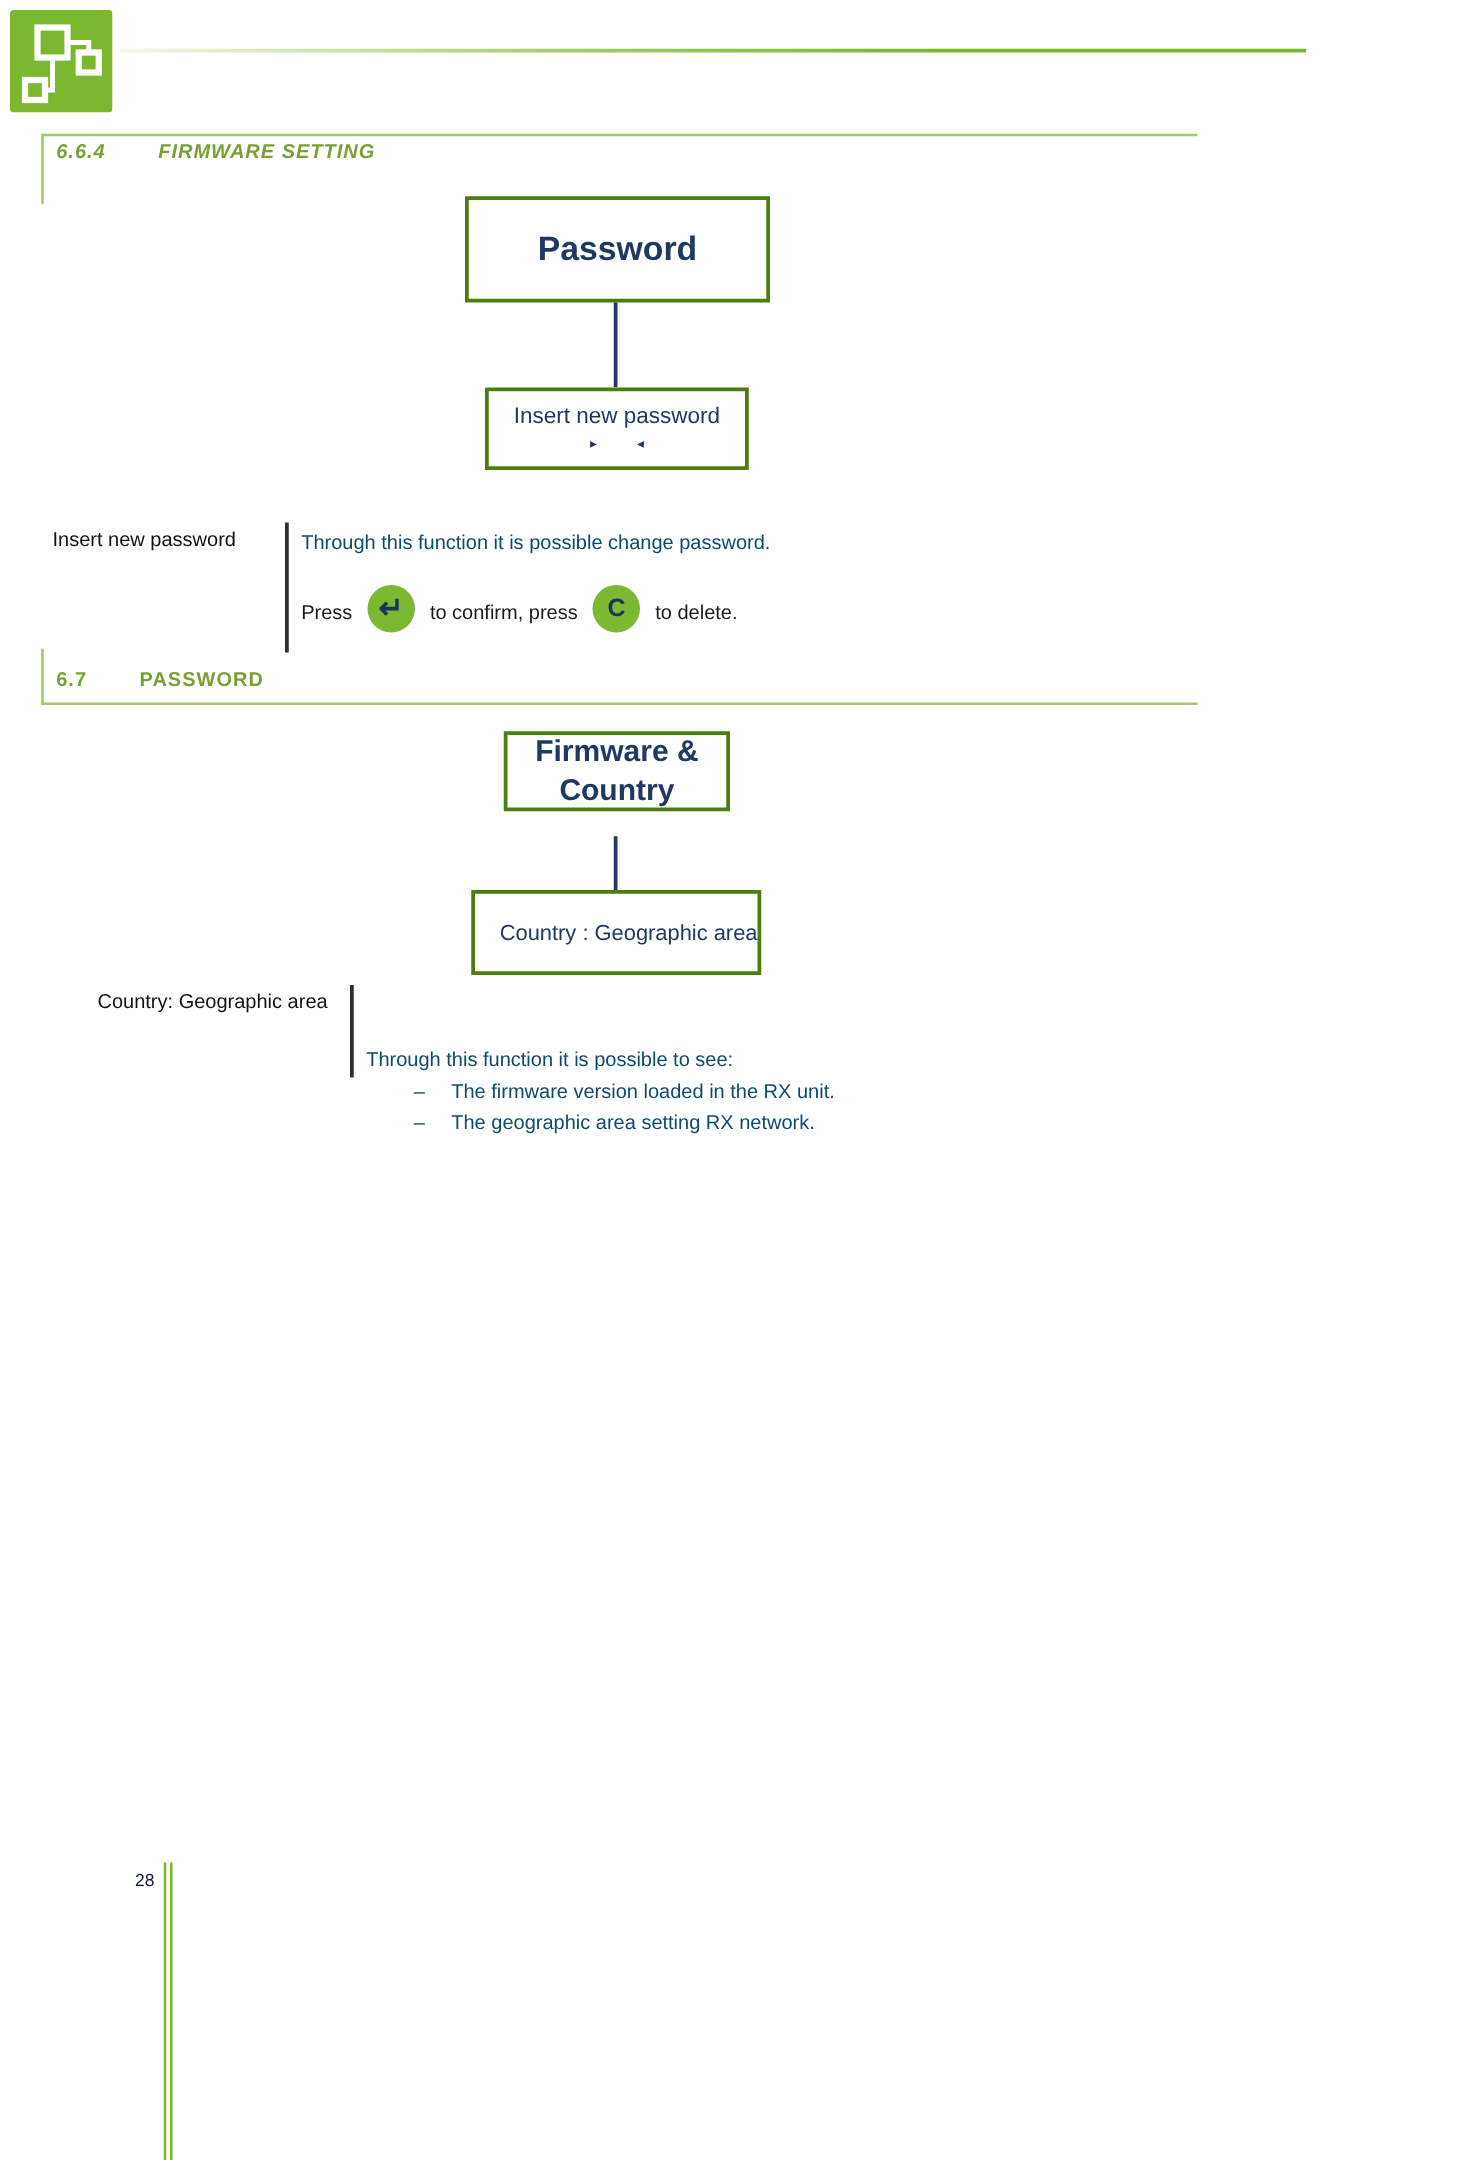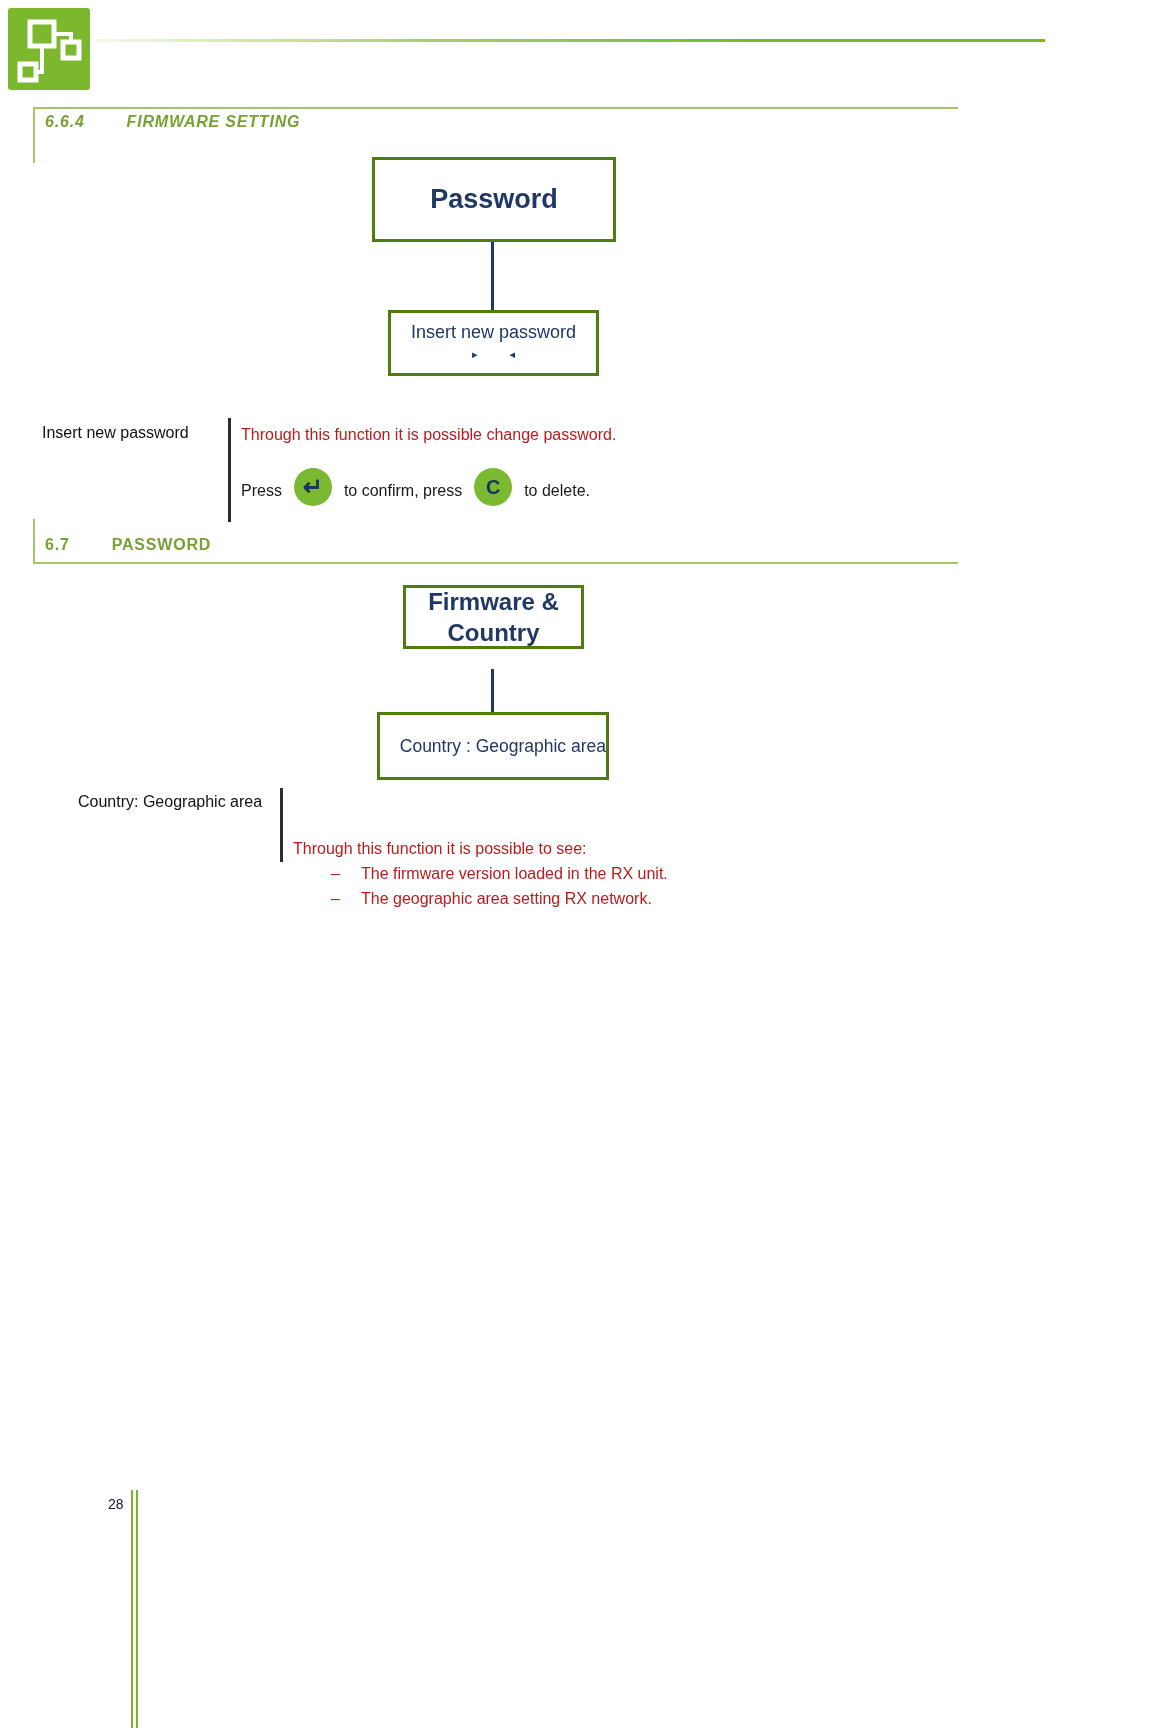--- a/index.html
+++ b/index.html
@@ -63,21 +63,21 @@
 
   
   .row-label { position:absolute; font-size:16px; color:#111111; white-space:nowrap; }
   .label-password { left:42px; top:424px; }
   .label-country  { left:42px; top:793px;margin-left:36px; }
 
   .divider { position:absolute; background:#2e2e2e; }
   .d1 { left:228px; top:418px; width:2.5px; height:104px; }
   .d2 { left:280px; top:788px; width:3px;   height:74px; }
 
-  .desc { position:absolute; font-size:16px; color:#b91c1c; line-height:23.5px; }
+  .desc { position:absolute; font-size:16px; color:#0c4a6e; line-height:23.5px; }
   .desc-password { left:241px; top:423px; width:720px; }
   .desc-firmware { left:293px; top:792px; width:650px; line-height:25px;margin-top:44px; }
 
   .bullet { display:flex; margin-left:38px; }
   .dash { width:16px; margin-right:14px; }
 
   .press-row {
     position:absolute; left:241px; top:468px;
     display:flex; align-items:flex-end;
   }

